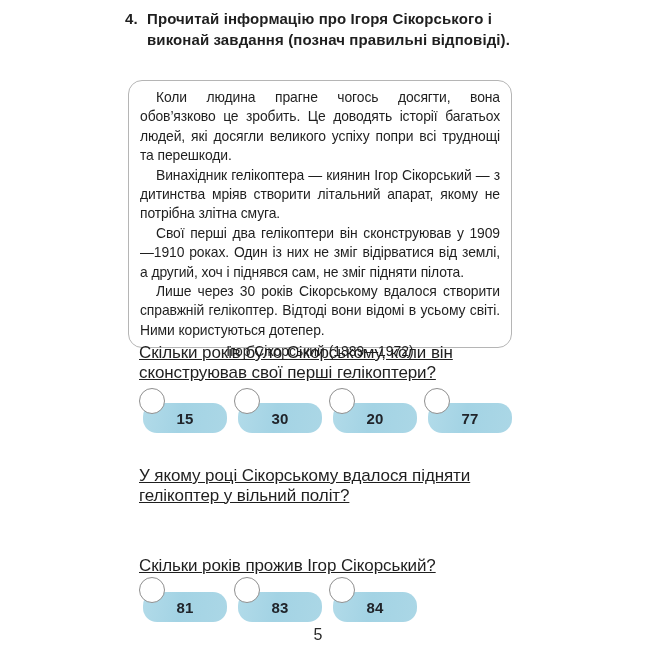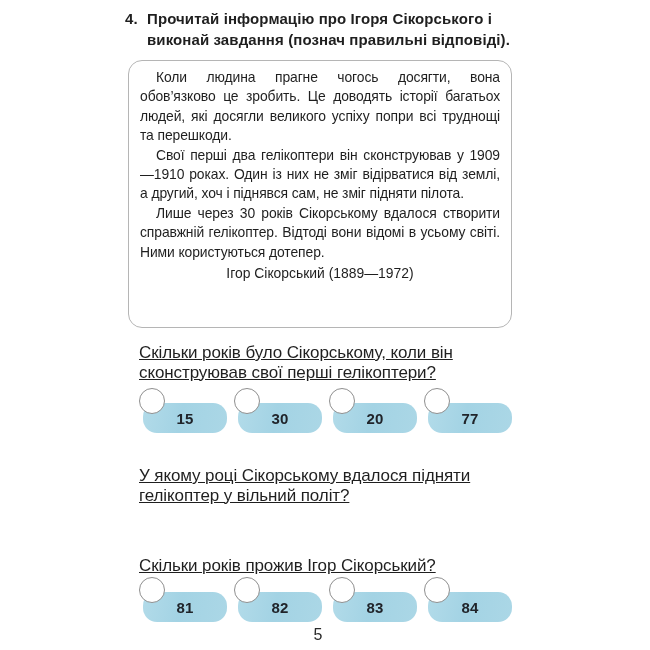--- a/index.html
+++ b/index.html
@@ -16,21 +16,21 @@
   .task-header {
     position: absolute; left: 125px; top: 8px; width: 412px;
     display: flex; font-weight: 700; font-size: 15px; line-height: 21px;
     letter-spacing: 0.1px;
   }
   .task-number { flex: 0 0 22px; }
   .task-instruction { flex: 1; }
 
   
   .reading-box {
-    position: absolute; left: 128px; top: 60px; width: 384px; height: 268px;
+    position: absolute; left: 128px; top: 80px; width: 384px; height: 268px;
     border: 1.5px solid #b5b5b5; border-radius: 14px;
     box-sizing: border-box; padding: 7px 11px 6px 11px;
     background: #ffffff;
   }
   .reading-box p {
     margin: 0; text-indent: 16px; text-align: justify;
     font-size: 13.9px; line-height: 19.4px; letter-spacing: -0.1px;
   }
   .attribution {
     margin-top: 2px; text-align: center;
@@ -81,20 +81,21 @@
 
 <div class="sheet">
 
   <div class="task-header">
     <span class="task-number">4.</span>
     <span class="task-instruction">Прочитай інформацію про Ігоря Сікорського і виконай завдання (познач правильні відповіді).</span>
   </div>
 
   <div class="reading-box">
     <p>Коли людина прагне чогось досягти, вона обов’язково це зробить. Це доводять історії багатьох людей, які досягли великого успіху попри всі труднощі та перешкоди.</p>
+    <p>Винахідник гелікоптера — киянин Ігор Сікорський — з дитинства мріяв створити літальний апарат, якому не потрібна злітна смуга.</p>
     <p>Свої перші два гелікоптери він сконструював у 1909—1910 роках. Один із них не зміг відірватися від землі, а другий, хоч і піднявся сам, не зміг підняти пілота.</p>
     <p>Лише через 30 років Сікорському вдалося створити справжній гелікоптер. Відтоді вони відомі в усьому світі. Ними користуються дотепер.</p>
     <div class="attribution">Ігор Сікорський (1889—1972)</div>
   </div>
 
   <div class="question-text q1">Скільки років було Сікорському, коли він сконструював свої перші гелікоптери?</div>
   <div class="options-row row1">
     <div class="option">
       <span class="mark-circle"></span>
       <span class="option-label">15</span>
@@ -116,24 +117,20 @@
   <div class="question-text q2">У якому році Сікорському вдалося підняти гелікоптер у вільний політ?</div>
 
   <div class="question-text q3">Скільки років прожив Ігор Сікорський?</div>
   <div class="options-row row3">
     <div class="option">
       <span class="mark-circle"></span>
       <span class="option-label">81</span>
     </div>
     <div class="option">
       <span class="mark-circle"></span>
-      <span class="option-label">82</span>
-    </div>
-    <div class="option">
-      <span class="mark-circle"></span>
       <span class="option-label">83</span>
     </div>
     <div class="option">
       <span class="mark-circle"></span>
       <span class="option-label">84</span>
     </div>
   </div>
 
   <div class="page-number">5</div>
 

